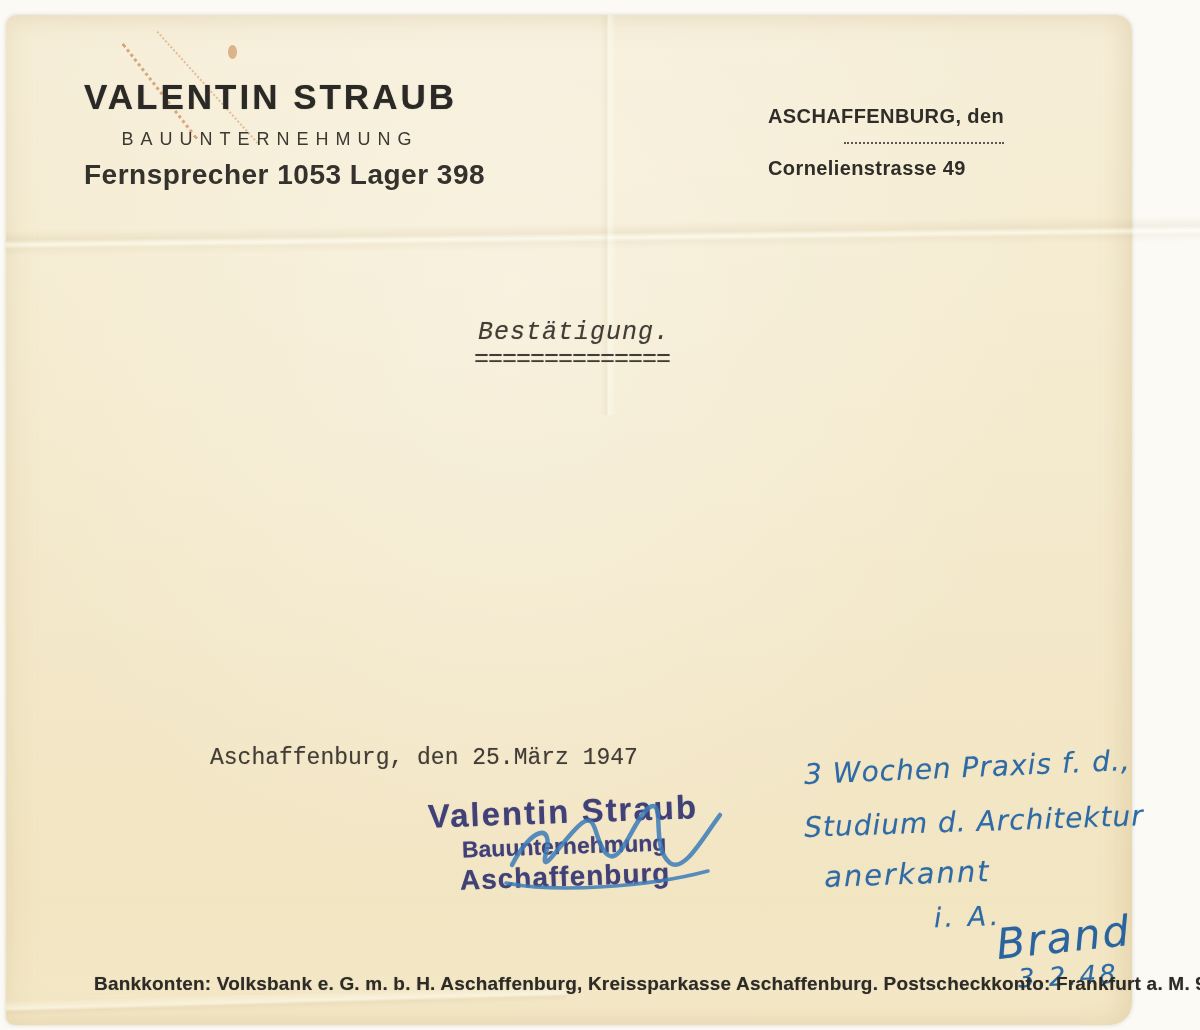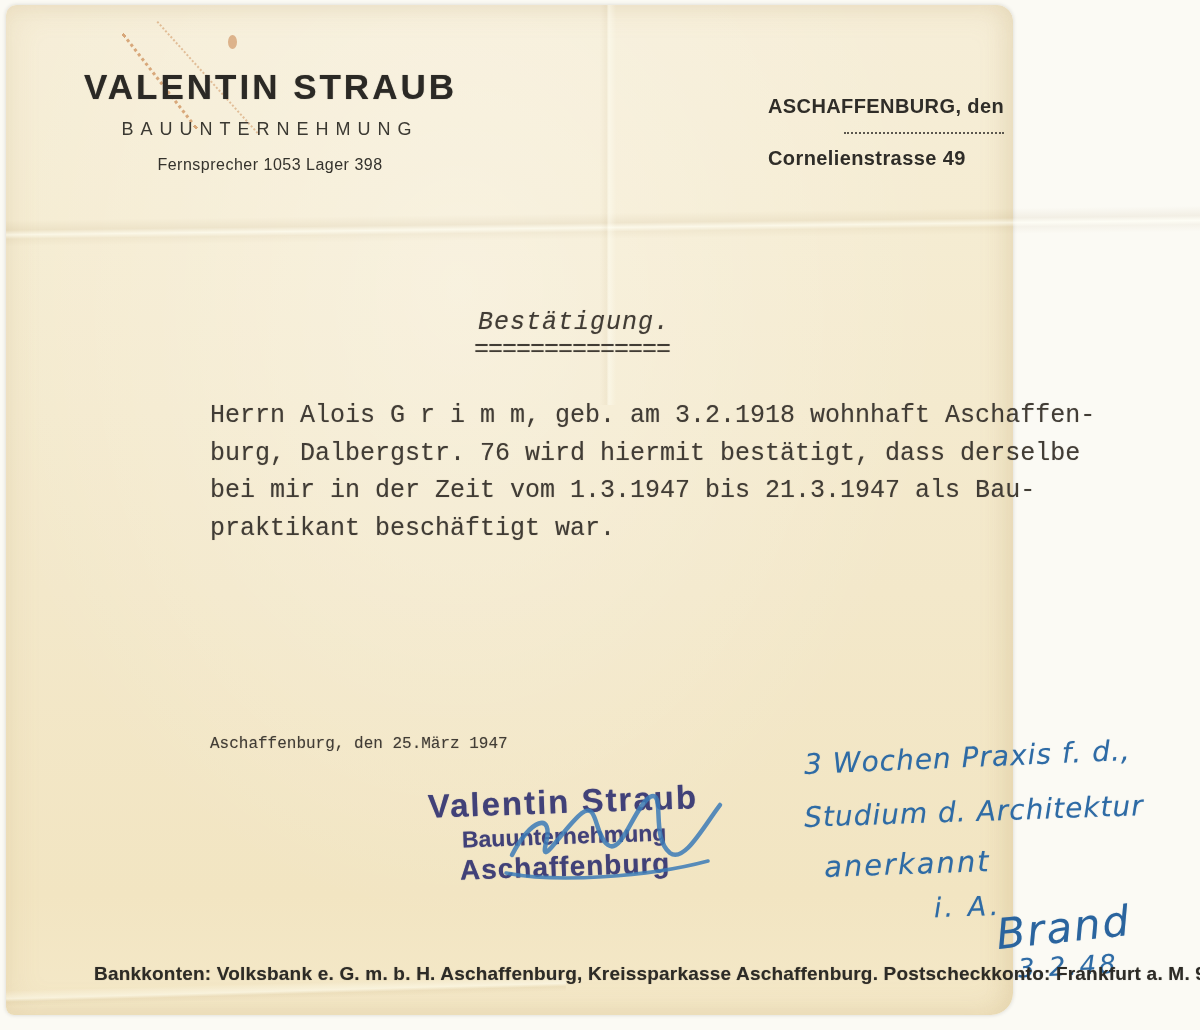--- a/index.html
+++ b/index.html
@@ -4,21 +4,21 @@
 <style>
   html,body{margin:0;padding:0;}
   body{
     width:1200px;height:1030px;position:relative;
     background:#fbfaf4;
     font-family:"Liberation Sans",sans-serif;
     overflow:hidden;
   }
   
   .paper{
-    position:absolute;left:6px;top:5px;width:1007px;height:1010px;
+    position:absolute;left:6px;top:15px;width:1126px;height:1010px;
     background:
       radial-gradient(ellipse at 45% 28%, rgba(255,255,255,0.30), rgba(255,255,255,0) 62%),
       linear-gradient(180deg,#f6eed8 0%,#f5ecd2 22%,#f3e8ca 58%,#f2e5c2 88%,#f4e8c8 100%);
     border-radius:10px 16px 22px 8px;
     box-shadow:
       inset 0 0 34px rgba(186,156,96,0.18),
       inset -10px 0 18px rgba(186,156,96,0.10),
       0 0 4px rgba(0,0,0,0.15);
   }
   
@@ -42,34 +42,34 @@
   .rust1{left:118px;top:28px;width:120px;transform:rotate(52deg);transform-origin:left top;}
   .rust2{left:152px;top:16px;width:150px;transform:rotate(48deg);transform-origin:left top;border-top-width:2px;opacity:.7;}
   .rustblob{position:absolute;left:222px;top:30px;width:9px;height:14px;border-radius:50%;background:rgba(188,104,40,0.45);}
   
   .letterhead{position:absolute;left:78px;top:62px;width:372px;text-align:center;color:#2d2b26;}
   .company{
     font-size:35px;font-weight:800;letter-spacing:3px;color:#2b2925;
     text-shadow:0 0 1px rgba(43,41,37,0.55);white-space:nowrap;
   }
   .subtitle{margin-top:12px;font-size:18px;font-weight:500;letter-spacing:7px;color:#3b3932;white-space:nowrap;}
-  .phone{margin-top:16px;font-size:16px;font-weight:400;letter-spacing:0.5px;color:#34322c;white-space:nowrap;}
+  .phone{margin-top:9px;font-size:28px;font-weight:700;letter-spacing:0.5px;color:#34322c;white-space:nowrap;}
   
   .hdr-right{position:absolute;left:762px;top:90px;color:#2f2d28;}
   .city-row{display:flex;align-items:flex-end;white-space:nowrap;flex-direction:column;}
   .city{font-size:20px;font-weight:600;letter-spacing:0.4px;}
   .dotline{display:inline-block;width:160px;margin-left:22px;margin-bottom:3px;border-bottom:2px dotted #5b574e;height:14px;}
   .street{margin-top:10px;font-size:20px;font-weight:600;letter-spacing:0.4px;}
   
   .tw{font-family:"Liberation Mono","DejaVu Sans Mono",monospace;color:#413c35;text-shadow:0 0 1px rgba(65,60,53,0.35);}
   .title-block{position:absolute;left:468px;top:303px;text-align:right;font-style:italic;}
   .title-text{font-size:25px;letter-spacing:1px;white-space:nowrap;}
   .title-underline{font-size:25px;letter-spacing:-1px;margin-top:-2px;white-space:nowrap;}
   .body-text{position:absolute;left:204px;top:392px;width:940px;font-size:25px;line-height:37.5px;white-space:nowrap;}
-  .dateline{position:absolute;left:204px;top:730px;font-size:16px;white-space:nowrap;}
+  .dateline{position:absolute;left:204px;top:730px;font-size:23px;white-space:nowrap;}
   
   .stamp{
     position:absolute;left:398px;top:778px;width:320px;text-align:center;
     color:#323472;transform:rotate(-2deg);opacity:.92;
   }
   .stamp-l1{font-size:33px;font-weight:600;letter-spacing:2px;white-space:nowrap;text-shadow:0 0 1px rgba(50,52,114,0.5);}
   .stamp-l2{font-size:23px;font-weight:600;margin-top:2px;white-space:nowrap;text-shadow:0 0 1px rgba(50,52,114,0.5);}
   .stamp-l3{font-size:28px;font-weight:800;letter-spacing:1px;margin-top:1px;white-space:nowrap;text-shadow:0 0 1px rgba(50,52,114,0.6);}
   .sig-svg{position:absolute;left:492px;top:772px;opacity:.85;}
   
@@ -111,26 +111,20 @@
       <span class="dotline"></span>
     </div>
     <div class="street">Cornelienstrasse 49</div>
   </div>
 
   <div class="title-block tw">
     <div class="title-text">Bestätigung.</div>
     <div class="title-underline">==============</div>
   </div>
 
-  <div class="body-text tw">
-    <div>Herrn Alois G r i m m, geb. am 3.2.1918 wohnhaft Aschaffen-</div>
-    <div>burg, Dalbergstr. 76 wird hiermit bestätigt, dass derselbe</div>
-    <div>bei mir in der Zeit vom 1.3.1947 bis 21.3.1947 als Bau-</div>
-    <div>praktikant beschäftigt war.</div>
-  </div>
 
   <div class="dateline tw">Aschaffenburg, den 25.März 1947</div>
 
   <div class="stamp">
     <div class="stamp-l1">Valentin Straub</div>
     <div class="stamp-l2">Bauunternehmung</div>
     <div class="stamp-l3">Aschaffenburg</div>
   </div>
 
   <svg class="sig-svg" width="240" height="110" viewBox="0 0 240 110">

